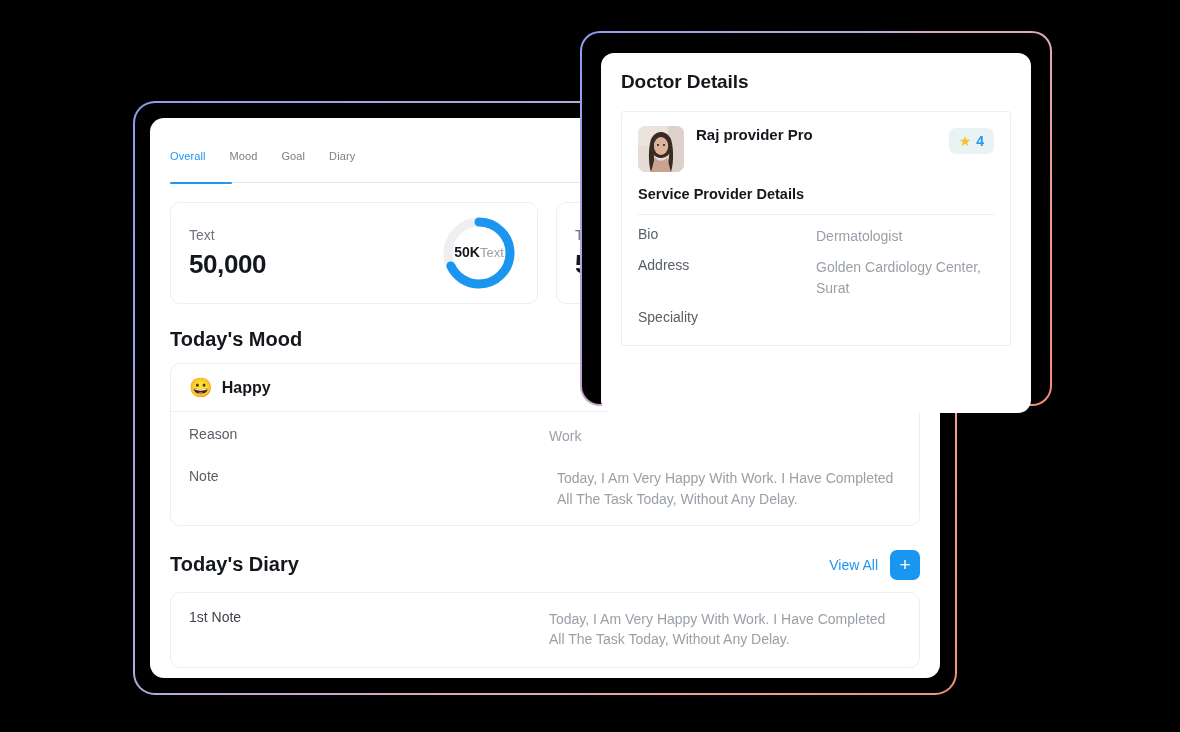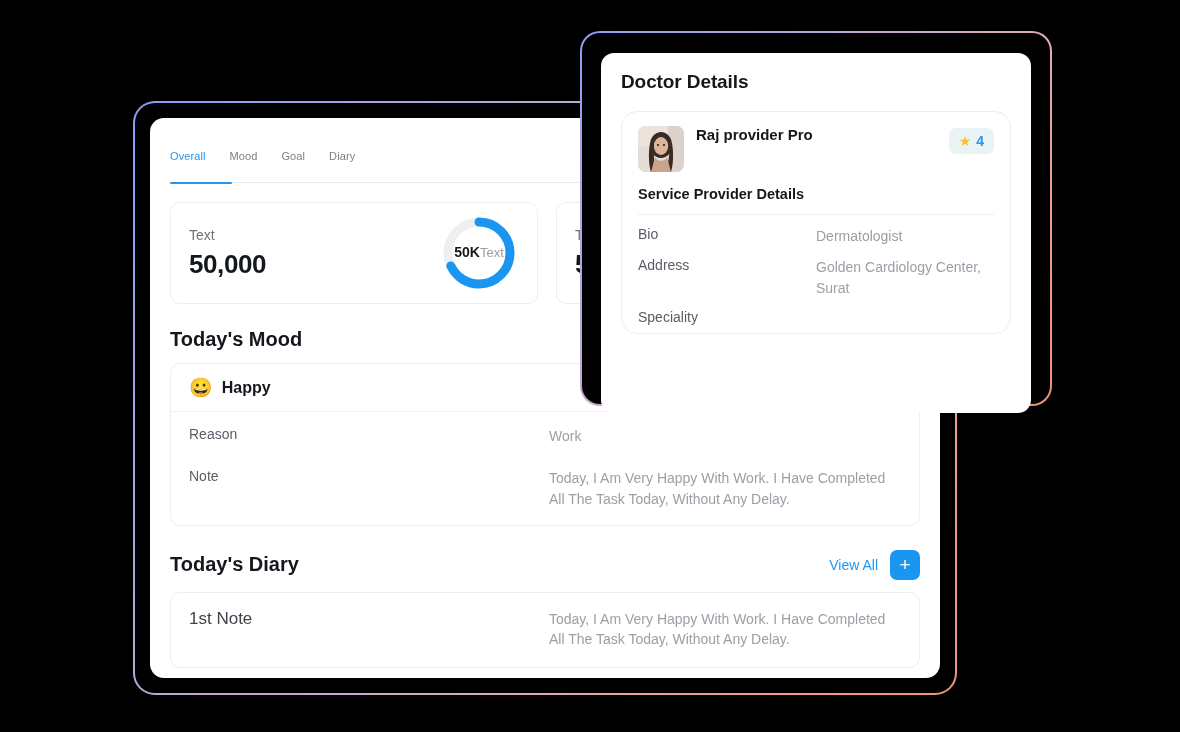--- a/index.html
+++ b/index.html
@@ -151,23 +151,23 @@
   .mood-name { font-size: 16px; font-weight: bold; color: #14181d; }
 
   .kv {
     display: flex;
     padding: 11px 18px;
     align-items: flex-start;
   }
   .kv-key { width: 360px; flex: 0 0 360px; font-size: 14px; color: #585e66; }
   .kv-val { font-size: 14px; color: #9aa0a7; line-height: 1.45; max-width: 360px; }
   .kv.first { padding-top: 14px; }
-  .kv.last { padding-bottom: 16px; }
+  .kv.last { padding-bottom: 16px; gap: 8px; }
   .diary-row { align-items: flex-start; padding: 16px 18px 18px 18px; }
-  .diary-key { width: 360px; flex: 0 0 360px; font-size: 17px; color: #3e444b; }
+  .diary-key { width: 360px; flex: 0 0 360px; font-size: 14px; color: #3e444b; }
 
   
   .modal-frame {
     position: absolute;
     left: 580px;
     top: 31px;
     width: 472px;
     height: 375px;
     border-radius: 20px;
     padding: 2px;
@@ -190,22 +190,22 @@
     background: #ffffff;
     border-radius: 13px;
     z-index: 6;
     padding: 18px 20px 0 20px;
   }
   .modal-title { font-size: 19px; font-weight: bold; color: #14181d; letter-spacing: -.1px; }
 
   .doctor-card {
     margin-top: 18px;
     border: 1px solid #eceef0;
-    border-radius: 16px;
-    padding: 14px 16px 8px 16px;
+    border-radius: 3px;
+    padding: 14px 16px 20px 16px;
   }
   .doctor-top { display: flex; align-items: flex-start; gap: 12px; }
   .avatar {
     width: 46px; height: 46px; border-radius: 8px;
     flex: 0 0 auto; overflow: hidden; background: #d9cfc8;
   }
   .avatar svg { display: block; }
   .doctor-info { flex: 1 1 auto; min-width: 0; }
   .doctor-name { font-size: 15px; font-weight: bold; color: #14181d; }
   .doctor-avail { font-size: 13.5px; color: #9aa0a7; margin-top: 3px; }

